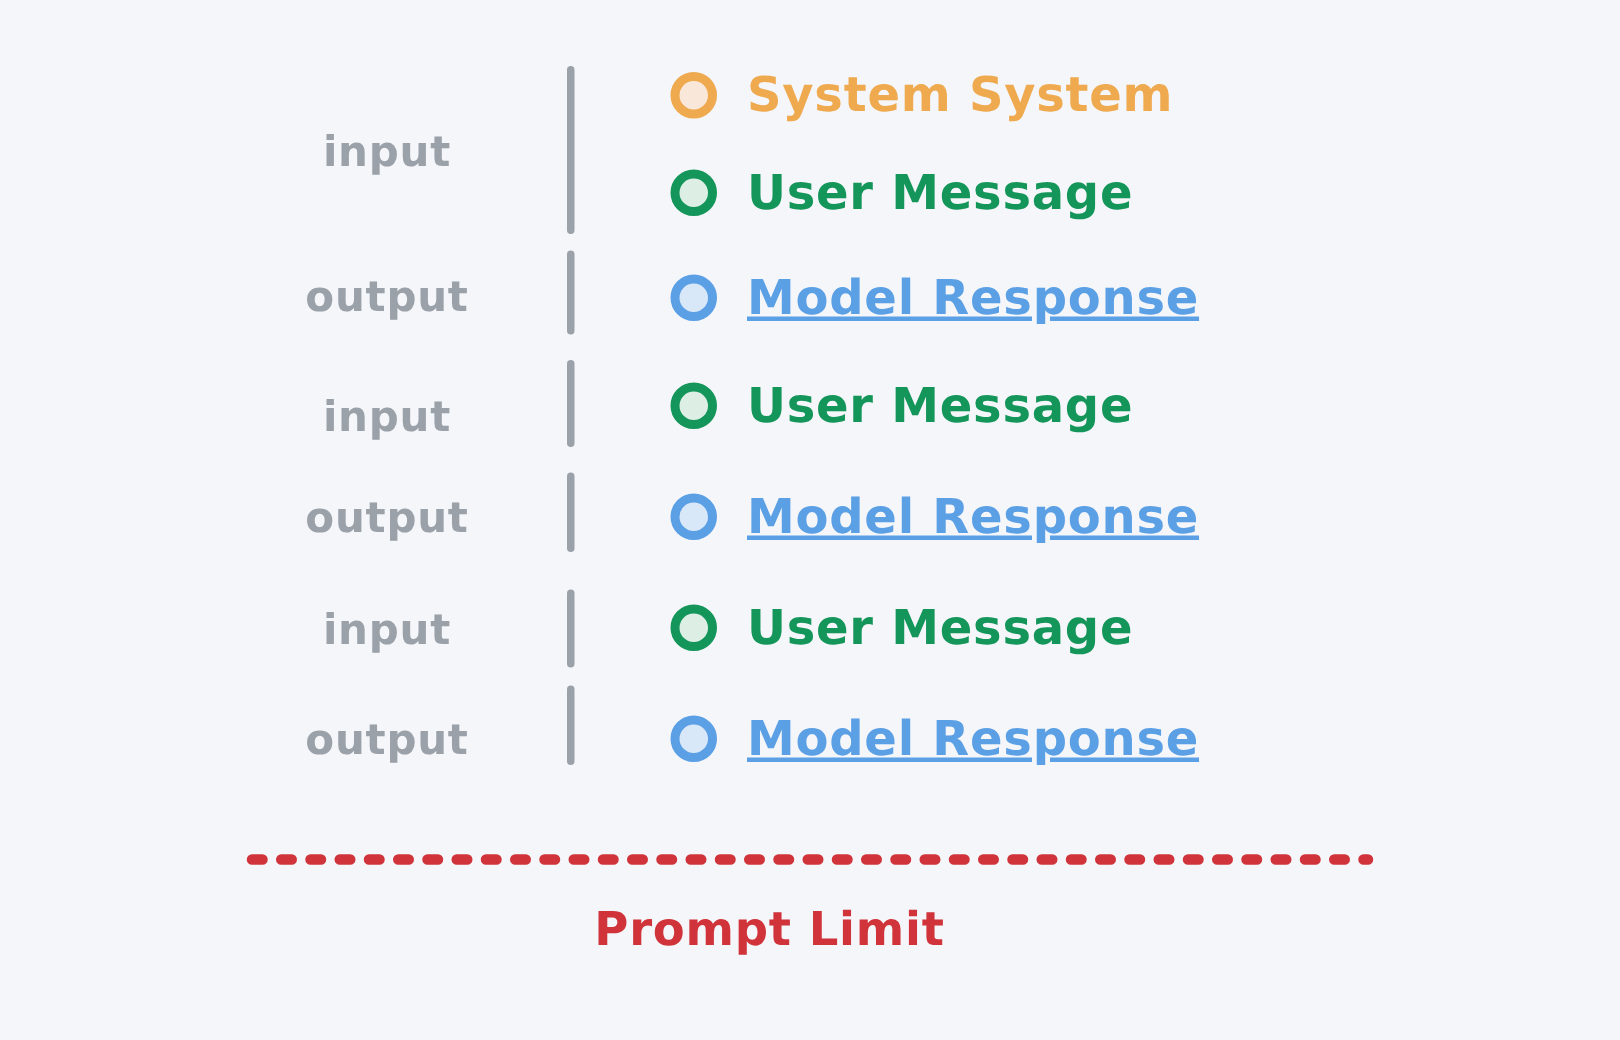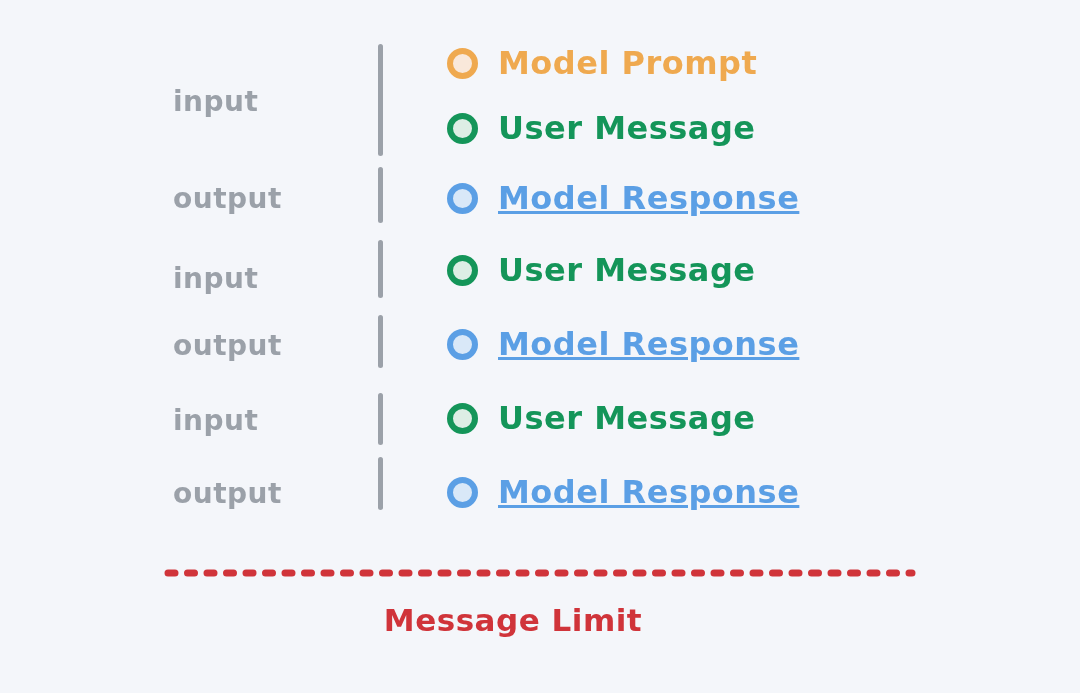--- a/index.html
+++ b/index.html
@@ -12,23 +12,23 @@
     position: relative;
     width: 1080px;
     height: 693px;
     background: var(--background, #f4f6fa);
     overflow: hidden;
   }
 
   
   .io-label {
     position: absolute;
-    left: 173px;
+    left: 160px;
     width: 196px;
-    text-align: left;
+    text-align: center;
     transform: translateY(-50%);
     font-size: 28px;
     font-weight: bold;
     letter-spacing: 0.5px;
     color: var(--gray, #9ba1a9);
   }
   .l1 { top: 101px; }
   .l2 { top: 198px; }
   .l3 { top: 278px; }
   .l4 { top: 345px; }
@@ -122,21 +122,21 @@
 
   <div class="bar b1"></div>
   <div class="bar b2"></div>
   <div class="bar b3"></div>
   <div class="bar b4"></div>
   <div class="bar b5"></div>
   <div class="bar b6"></div>
 
   <div class="row r1">
     <span class="ring ring-orange"></span>
-    <span class="msg c-orange">Model Prompt</span>
+    <span class="msg c-orange">System System</span>
   </div>
   <div class="row r2">
     <span class="ring ring-green"></span>
     <span class="msg c-green">User Message</span>
   </div>
   <div class="row r3">
     <span class="ring ring-blue"></span>
     <span class="msg c-blue">Model Response</span>
   </div>
   <div class="row r4">
@@ -152,15 +152,15 @@
     <span class="msg c-green">User Message</span>
   </div>
   <div class="row r7">
     <span class="ring ring-blue"></span>
     <span class="msg c-blue">Model Response</span>
   </div>
 
   <svg class="limit-line" width="756" height="14" viewBox="0 0 756 14" aria-hidden="true">
     <line x1="6" y1="7" x2="750" y2="7" stroke="var(--red, #d0343a)" stroke-width="7" stroke-linecap="round" stroke-dasharray="7 12.5"></line>
   </svg>
-  <div class="limit-label">Message Limit</div>
+  <div class="limit-label">Prompt Limit</div>
 
 </div>
 
 </body></html>

